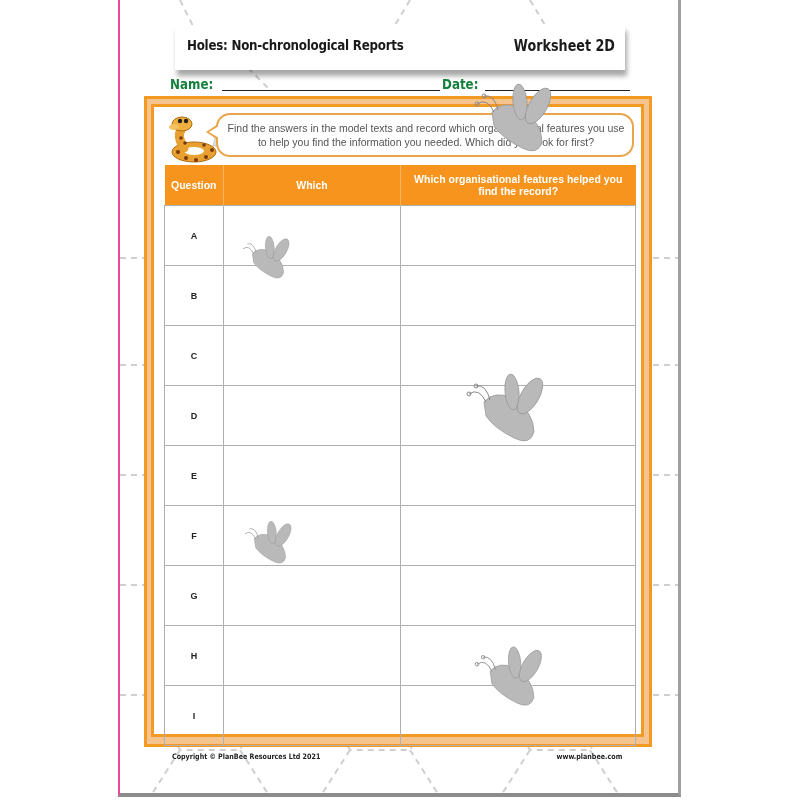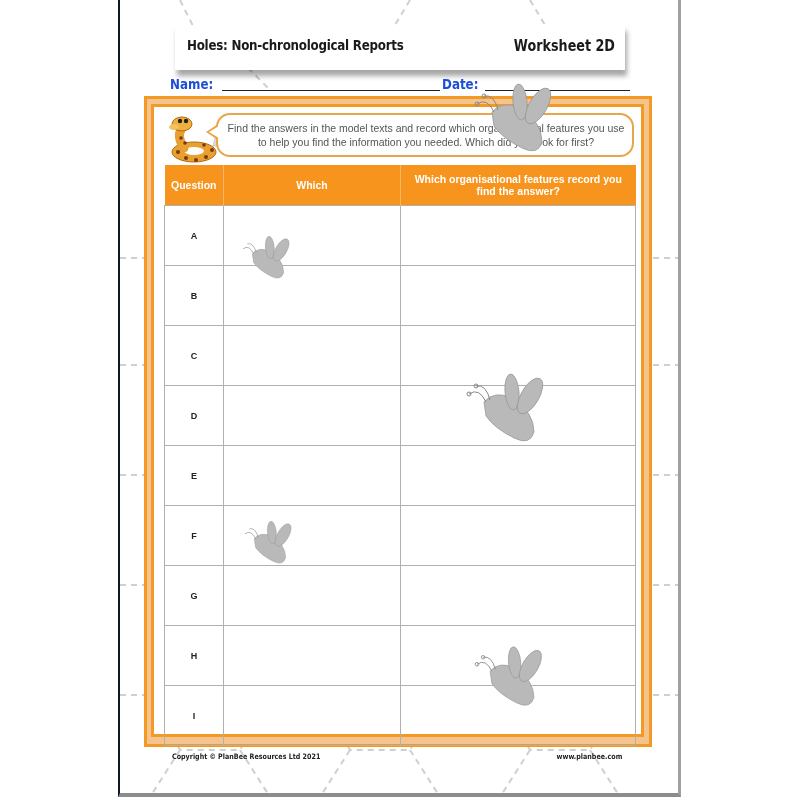--- a/index.html
+++ b/index.html
@@ -1,22 +1,22 @@
 <!DOCTYPE html>
 <html><head>
 <meta charset="utf-8">
 <style>
   html, body { margin:0; padding:0; }
   body { width:800px; height:800px; background:#ffffff; position:relative; overflow:hidden; font-family:"Liberation Sans", sans-serif; }
-  .page { position:absolute; left:118px; top:0; width:563px; height:797px; background:#fff; border-left:2px solid #0f172a; border-right:3px solid #a0a0a0; border-bottom:4px solid #8c8c8c; box-sizing:border-box; overflow:hidden; }
+  .page { position:absolute; left:118px; top:0; width:563px; height:797px; background:#fff; border-left:2px solid #ec4899; border-right:3px solid #a0a0a0; border-bottom:4px solid #8c8c8c; box-sizing:border-box; overflow:hidden; }
   .hexbg { position:absolute; left:0; top:0; width:563px; height:797px; pointer-events:none; }
   .title-box { position:absolute; left:55px; top:25px; width:450px; height:45px; background:#fff; box-shadow:2px 6px 5px rgba(0,0,0,0.35); }
   .title-left { position:absolute; left:12px; top:12px; font-family:"DejaVu Sans", sans-serif; font-weight:bold; font-size:14px; color:#1a1a1a; letter-spacing:-0.3px; transform:scaleX(0.85); transform-origin:left; }
   .title-right { position:absolute; right:10px; top:12px; font-family:"DejaVu Sans", sans-serif; font-weight:bold; font-size:15px; color:#1a1a1a; transform:scaleX(0.85); transform-origin:right; }
-  .name-row { position:absolute; left:50px; top:76px; width:460px; height:16px; font-family:"DejaVu Sans", sans-serif; font-weight:bold; font-size:14px; color:#1d4ed8; }
+  .name-row { position:absolute; left:50px; top:76px; width:460px; height:16px; font-family:"DejaVu Sans", sans-serif; font-weight:bold; font-size:14px; color:#15803d; }
   .name-label { position:absolute; left:0; top:0; transform:scaleX(0.85); transform-origin:left; }
   .name-line { position:absolute; left:52px; top:14px; width:218px; border-bottom:1.5px solid #222; }
   .date-label { position:absolute; left:272px; top:0; transform:scaleX(0.85); transform-origin:left; }
   .date-line { position:absolute; left:315px; top:14px; width:145px; border-bottom:1.5px solid #222; }
   .frame-outer { position:absolute; left:24px; top:96px; width:508px; height:651px; background:#f5c38d; border:3px solid #f39a25; box-sizing:border-box; }
   .frame-inner { position:absolute; left:31px; top:104px; width:493px; height:633px; background:#fff; border:3px solid #f39a25; box-sizing:border-box; }
   .snake { position:absolute; left:46px; top:112px; width:58px; height:52px; }
   .bubble { position:absolute; left:96px; top:113px; width:418px; height:44px; border:2px solid #e9a54a; border-radius:14px; background:#fff; box-sizing:border-box; }
   .bubble-text { position:absolute; left:6px; top:6px; width:404px; text-align:center; font-size:10.5px; line-height:14px; color:#555; }
   .bubble-tail { position:absolute; left:86px; top:124px; width:0; height:0; border-top:8px solid transparent; border-bottom:8px solid transparent; border-right:12px solid #e9a54a; }
@@ -108,21 +108,21 @@
   <table class="q">
     <colgroup>
         <col style="width:59px">
         <col style="width:177px">
         <col style="width:235px">
       </colgroup>
     <thead>
       <tr>
         <th>Question</th>
         <th>Which</th>
-        <th>Which organisational features record you find the answer?</th>
+        <th>Which organisational features helped you find the record?</th>
       </tr>
     </thead>
     <tbody>
       <tr>
           <td>A</td>
           <td></td>
           <td></td>
         </tr>
       <tr>
           <td>B</td>

